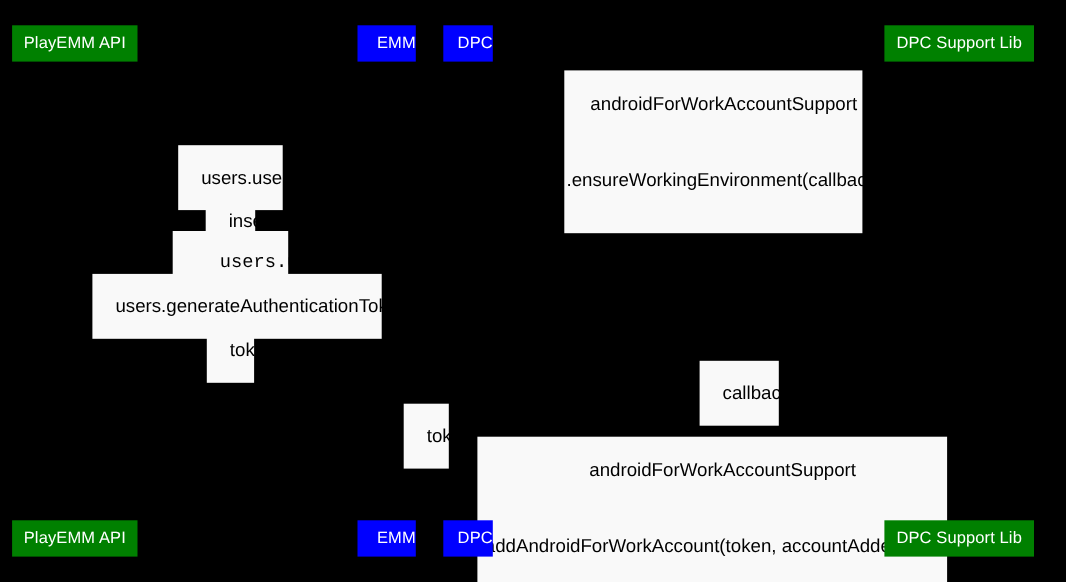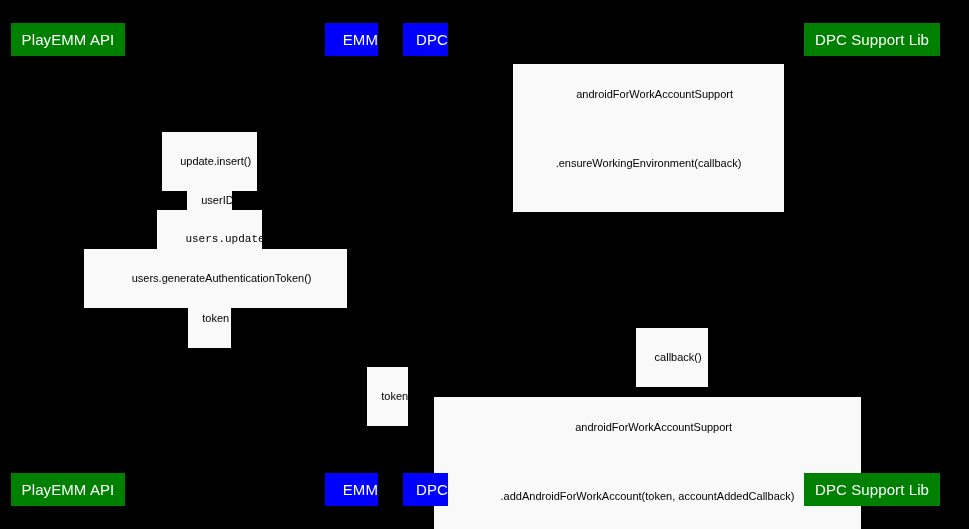--- a/index.html
+++ b/index.html
@@ -32,21 +32,21 @@
     letter-spacing: 0.1px;
   }
   .participant.green { background: #008000; }
   .participant.blue  { background: #0000ff; justify-content: flex-end; }
 
   .msg-label {
     position: absolute;
     box-sizing: border-box;
     background: #f9f9f9;
     color: #000000;
-    font-size: 11px;
+    font-size: 17px;
     line-height: 19px;
     text-align: center;
     white-space: pre;
     padding: 1px 2px;
   }
   .msg-label.two-line {
     line-height: 19px;
     padding-top: 2px;
     padding-bottom: 1px;
   }
@@ -72,25 +72,25 @@
   <div class="participant green" style="left:804px; top:23px; width:136px; height:33px;">
     <span>DPC Support Lib</span>
   </div>
 
   <div class="msg-label two-line" style="left:513px; top:64px; width:271px;">
     <span class="msg-line1">androidForWorkAccountSupport</span><br>
     <span class="msg-line2">.ensureWorkingEnvironment(callback)</span>
   </div>
 
   <div class="msg-label" style="left:162px; top:132px; width:95px;">
-    <span>update.insert()</span>
+    <span>users.users()</span>
   </div>
 
   <div class="msg-label" style="left:187px; top:171px; width:45px;">
-    <span>userID</span>
+    <span>insert</span>
   </div>
 
   <div class="msg-label" style="left:157px; top:210px; width:105px;font-family:Liberation Mono, monospace;">
     <span>users.update()</span>
   </div>
 
   <div class="msg-label" style="left:84px; top:249px; width:263px;">
     <span>users.generateAuthenticationToken()</span>
   </div>
 

